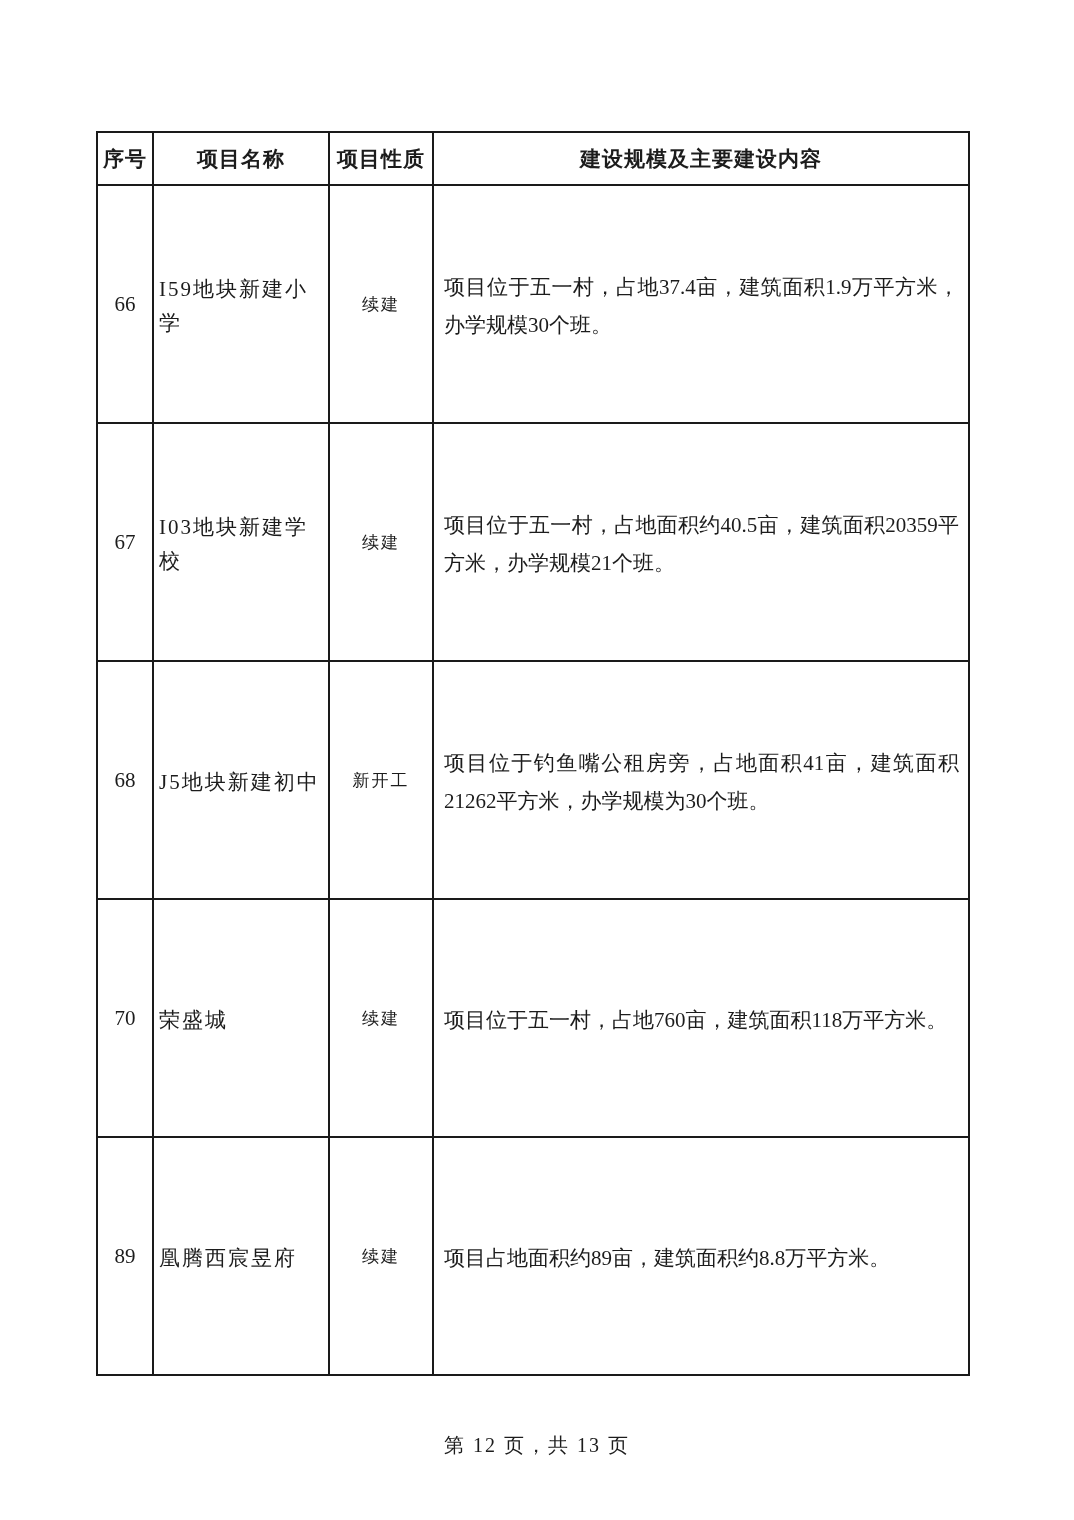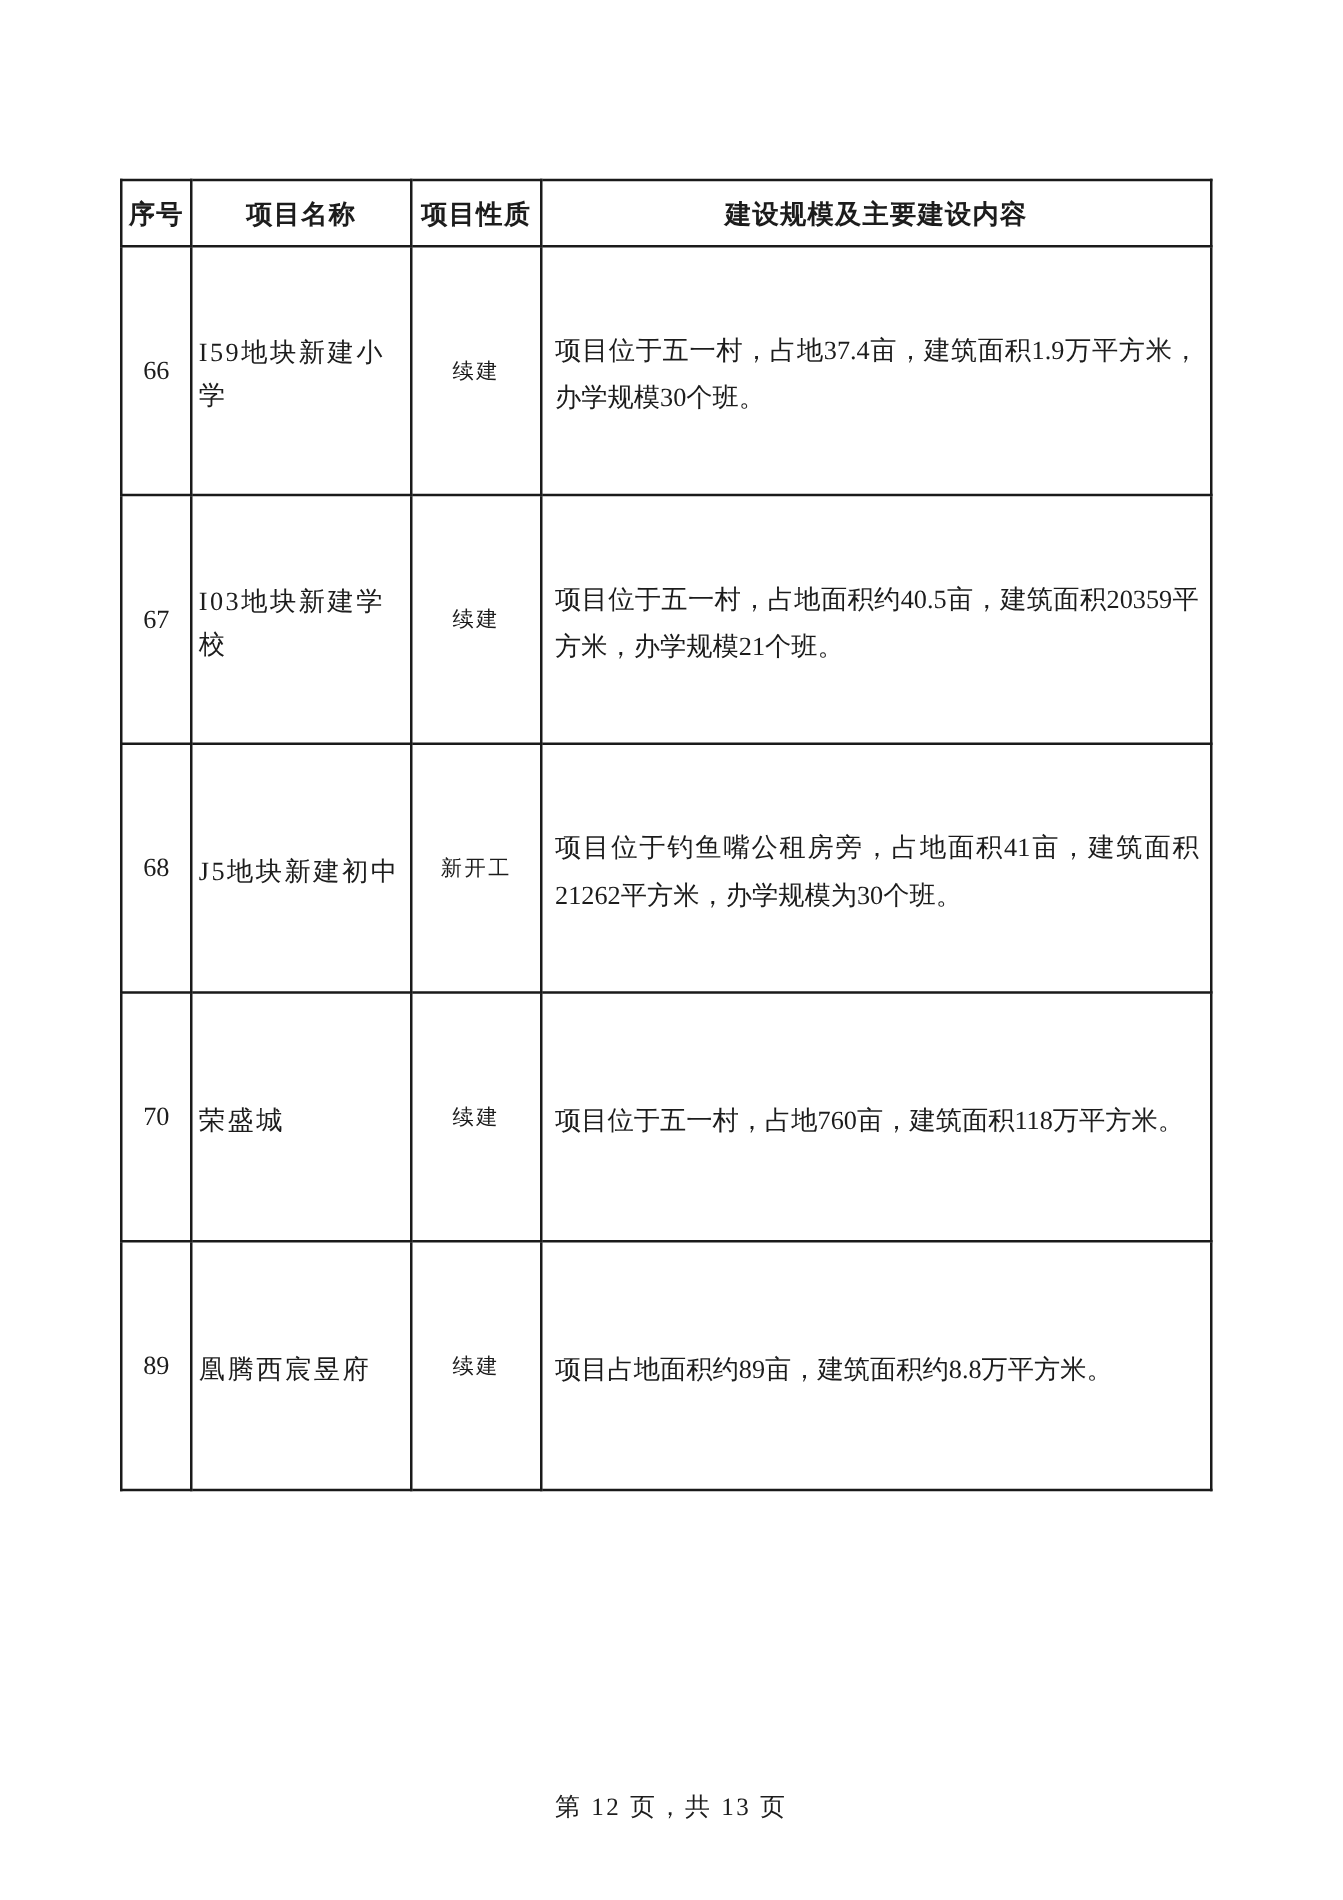--- a/index.html
+++ b/index.html
@@ -17,42 +17,42 @@
   .doc-page {
     position: absolute;
     left: 0; top: 0;
     width: 1074px;
     height: 1520px;
     background: #ffffff;
   }
   table.projects {
     position: absolute;
     left: 96px;
-    top: 143px;
+    top: 131px;
     border-collapse: collapse;
     table-layout: fixed;
     width: 872px;
   }
   table.projects col.c-no     { width: 56px;  }
   table.projects col.c-name   { width: 176px; }
   table.projects col.c-nature { width: 104px; }
   table.projects col.c-desc   { width: 536px; }
 
   table.projects th,
   table.projects td {
     border: 2px solid #1a1a1a;
     vertical-align: middle;
     background: #ffffff;
     box-sizing: border-box;
   }
   table.projects thead tr {
     height: 53px;
   }
   table.projects tbody tr {
-    height: 199px;
+    height: 238px;
   }
   th.hdr {
     font-family: "Liberation Sans", "DejaVu Sans", sans-serif;
     font-weight: bold;
     font-size: 21px;
     text-align: center;
     letter-spacing: 1px;
   }
   td.no-cell {
     font-size: 21px;

